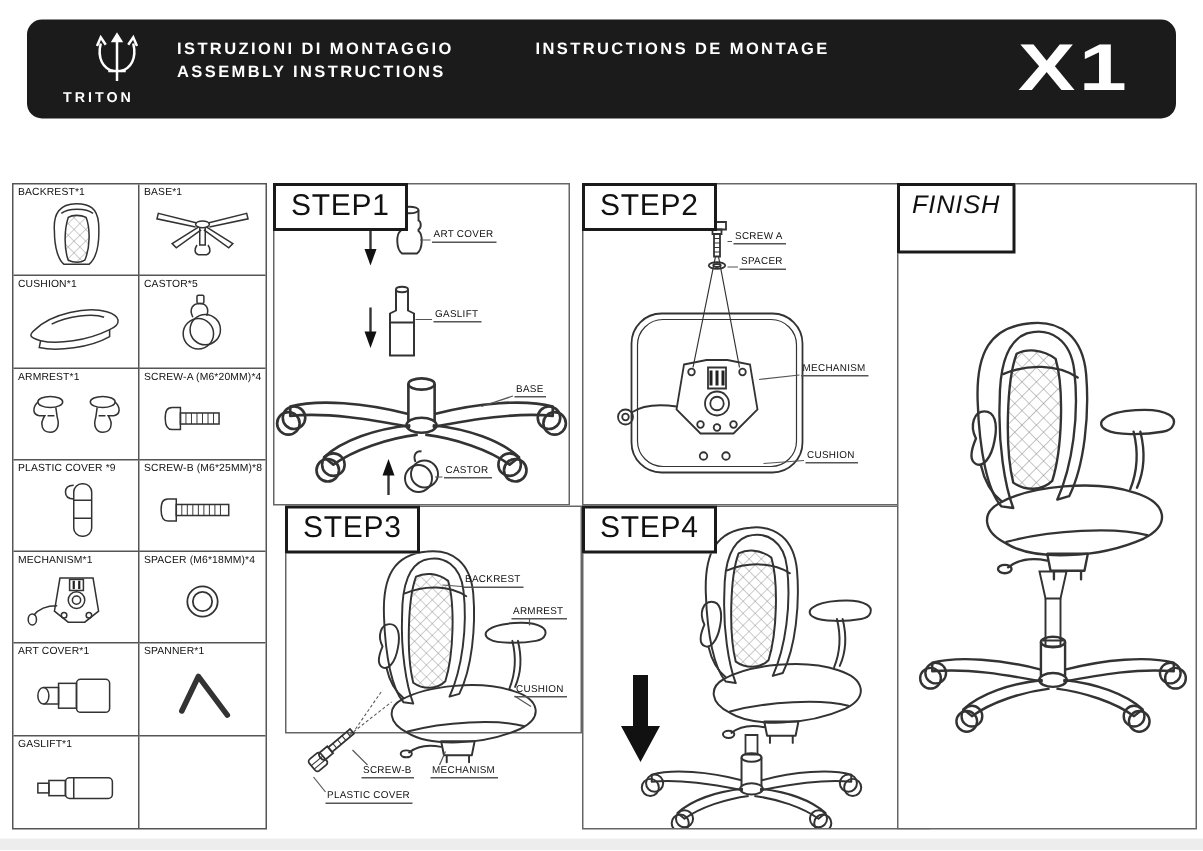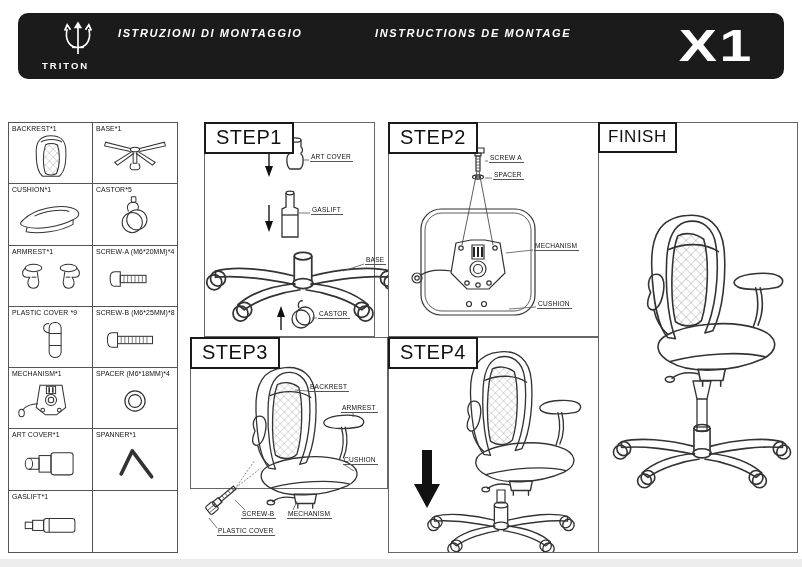--- a/index.html
+++ b/index.html
@@ -5,46 +5,46 @@
   html,body{margin:0;padding:0;background:#fff;}
   .page{position:relative;width:802px;height:567px;background:#ffffff;overflow:hidden;
         font-family:"Liberation Sans",sans-serif;}
   .bottom-strip{position:absolute;left:0;bottom:0;width:802px;height:8px;background:#ededed;}
 
   
   .topbar{position:absolute;left:18px;top:13px;width:766px;height:66px;background:#1b1b1b;border-radius:10px;}
   .logo{position:absolute;left:24px;top:4px;width:72px;text-align:left;color:#fff;}
   .logo svg{display:block;margin:2px auto 0;}
   .brand{display:block;font-size:9.5px;font-weight:bold;letter-spacing:2px;color:#fff;margin-top:1px;}
-  .titles{position:absolute;top:13px;color:#fff;font-weight:bold;font-size:11px;line-height:14.5px;letter-spacing:1.6px;white-space:nowrap;font-style:italic;}
+  .titles{position:absolute;top:13px;color:#fff;font-weight:bold;font-size:11px;line-height:14.5px;letter-spacing:1.6px;white-space:nowrap;}
   .titles.left{left:100px;}
-  .titles.right{left:357px;text-align:center;}
+  .titles.right{left:339px;text-align:center;}
   .model{position:absolute;right:30px;top:8px;color:#fff;font-size:44px;font-weight:bold;letter-spacing:2px;
          transform:scaleX(1.3);transform-origin:right center;}
 
   
   .ptable{position:absolute;left:8px;top:122px;width:170px;height:431px;border:1px solid #555;
           display:grid;grid-template-columns:1fr 1fr;grid-template-rows:repeat(7,1fr);box-sizing:border-box;}
   .pcell{position:relative;border-right:1px solid #555;border-bottom:1px solid #555;overflow:hidden;}
   .pcell:nth-child(2n){border-right:none;}
   .pcell:nth-child(13),.pcell:nth-child(14){border-bottom:none;}
   .plabel{font-size:6.9px;color:#111;padding:2px 0 0 3px;letter-spacing:0.1px;white-space:nowrap;}
   .picon{position:absolute;left:50%;top:10px;transform:translateX(-50%);}
 
   
   .panel{position:absolute;border:1px solid #666;box-sizing:border-box;background:#fff;}
-  #p1{left:204px;top:122px;width:171px;height:215px;}
+  #p1{left:182px;top:122px;width:198px;height:215px;}
   #p2{left:388px;top:122px;width:239px;height:215px;}
   #p3{left:190px;top:337px;width:198px;height:152px;}
   #p4{left:388px;top:337px;width:232px;height:216px;}
   #pf{left:598px;top:122px;width:200px;height:431px;}
   .diag{position:absolute;left:0;top:0;}
   .stitle{position:absolute;top:-1px;left:-1px;background:#fff;border:2px solid #1a1a1a;
           padding:2px 10px 3px;font-size:20px;color:#111;letter-spacing:0.5px;}
-  .stitle.fin{font-size:17px;padding:3px 8px 4px;}
+  .stitle.fin{font-size:17px;padding:3px 8px 20px;font-style:italic;}
   .cl{position:absolute;font-size:6.6px;color:#111;border-bottom:1px solid #555;padding:0 2px 1px 1px;
       letter-spacing:0.2px;white-space:nowrap;background:transparent;}
 </style>
 </head>
 <body>
 
 <div class="page">
 
   <svg width="0" height="0" style="position:absolute" aria-hidden="true">
     <defs>
@@ -95,20 +95,21 @@
           <path d="M33,12 C36,24 31,32 23,34"></path>
           <path d="M4,14 L7,7 L11,13"></path>
           <path d="M36,14 L33,7 L29,13"></path>
           <path d="M13,34 L27,34"></path>
         </g>
       </svg>
       <span class="brand">TRITON</span>
     </div>
     <div class="titles left">
       <div>ISTRUZIONI DI MONTAGGIO</div>
+      <div>ASSEMBLY INSTRUCTIONS</div>
     </div>
     <div class="titles right">
       <div>INSTRUCTIONS DE MONTAGE</div>
     </div>
     <div class="model">X1</div>
   </div>
 
   <div class="ptable">
 
     <div class="pcell">

